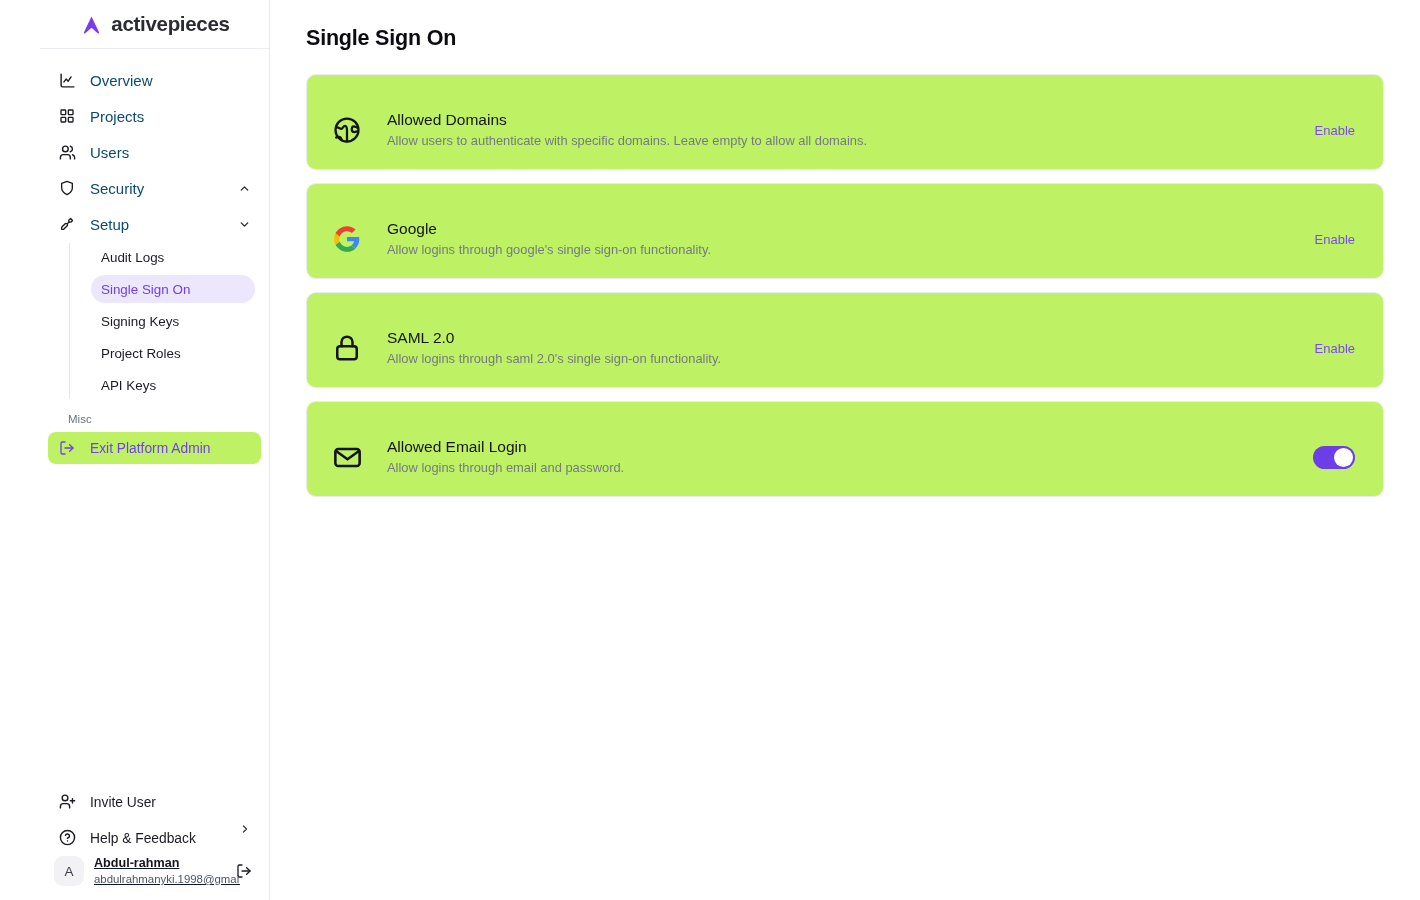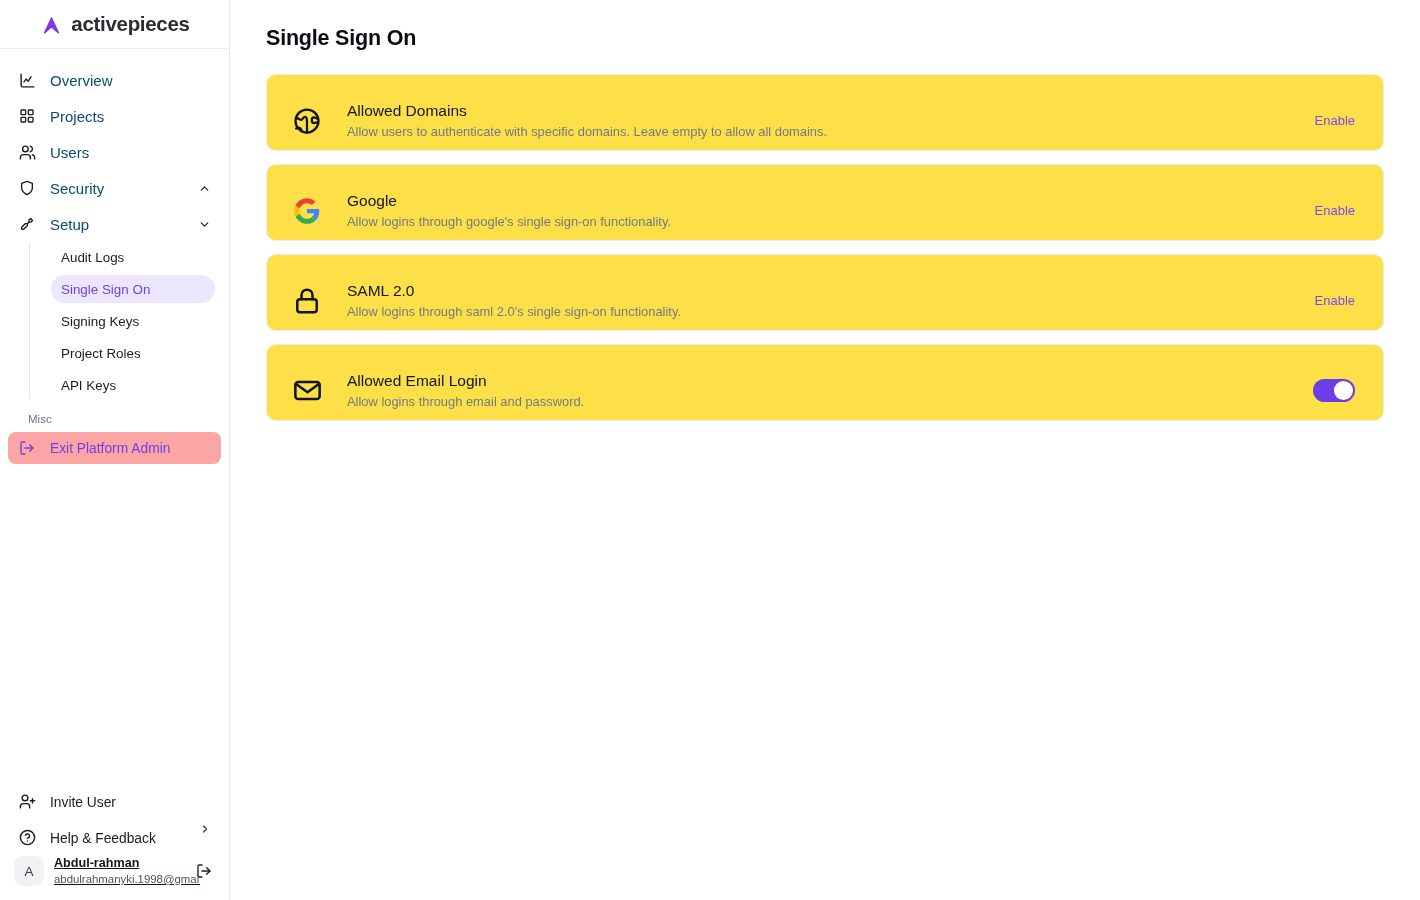--- a/index.html
+++ b/index.html
@@ -13,20 +13,21 @@
   .app { display: flex; width: 1420px; height: 900px; }
 
   
   .sidebar {
     width: 230px; height: 900px;
     border-right: 1px solid #e8e8ee;
     background: #fff;
     display: flex; flex-direction: column;
     position: relative;
     flex: 0 0 230px;
+    margin-left: 40px;
   }
   .logo-wrap {
     height: 49px;
     display: flex; align-items: center; justify-content: center;
     border-bottom: 1px solid #ececf2;
     gap: 7px;
   }
   .logo-mark { width: 25px; height: 25px; display:block; }
   .logo-text {
     font-size: 20.5px; font-weight: 600; color: #2b2b33;
@@ -73,21 +74,21 @@
 
   .section-label {
     font-size: 11.5px; color: #6b7280;
     padding: 0 10px; margin: 14px 0 7px 10px;
   }
   .misc-item {
     display: flex; align-items: center;
     height: 32px; padding: 0 10px;
     border-radius: 8px; cursor: pointer;
     margin: 0 8px;
-    background: #fca5a5; color: #7040e8;
+    background: #bef264; color: #7040e8;
   }
   .misc-item .ic { width:18px; height:18px; flex:0 0 18px; display:flex; align-items:center; justify-content:center; color:#7040e8;}
   .misc-item .lbl { margin-left: 14px; font-size: 13.8px; }
 
   .sidebar-bottom {
     margin-top: auto;
     padding: 0 8px 8px 8px;
   }
   .bottom-item {
     display: flex; align-items: flex-end;
@@ -119,22 +120,22 @@
   .logout-btn { position:absolute; right: 8px; top: 50%; transform: translateY(-50%);
                 width:18px; height:18px; color:#1b1b22; display:flex; align-items:center; justify-content:center;}
 
   
   .main { flex: 1; padding: 20px 36px 0 36px; background: #fff; }
   .page-title { font-size: 21.5px; font-weight: 700; color:#0b0b11; letter-spacing:-0.2px; margin: 6px 0 0 0; }
 
   .cards { margin-top: 23px; display: flex; flex-direction: column; gap: 13px; }
   .card {
     border: 1px solid #ebebf0; border-radius: 10px;
-    background: #fde047;
-    height: 77px;
+    background: #bef264;
+    height: 96px;
     display: flex; align-items: center;
     padding: 16px 28px 0 24px;
   }
   .card-icon {
     width: 32px; height: 32px; flex: 0 0 32px;
     display: flex; align-items: center; justify-content: center;
   }
   .card-text { margin-left: 24px; flex: 1; }
   .card-title { font-size: 15.5px; color:#14141b; line-height: 20px; }
   .card-desc { font-size: 12.9px; color:#737a86; line-height: 18px; margin-top: 2px; }

